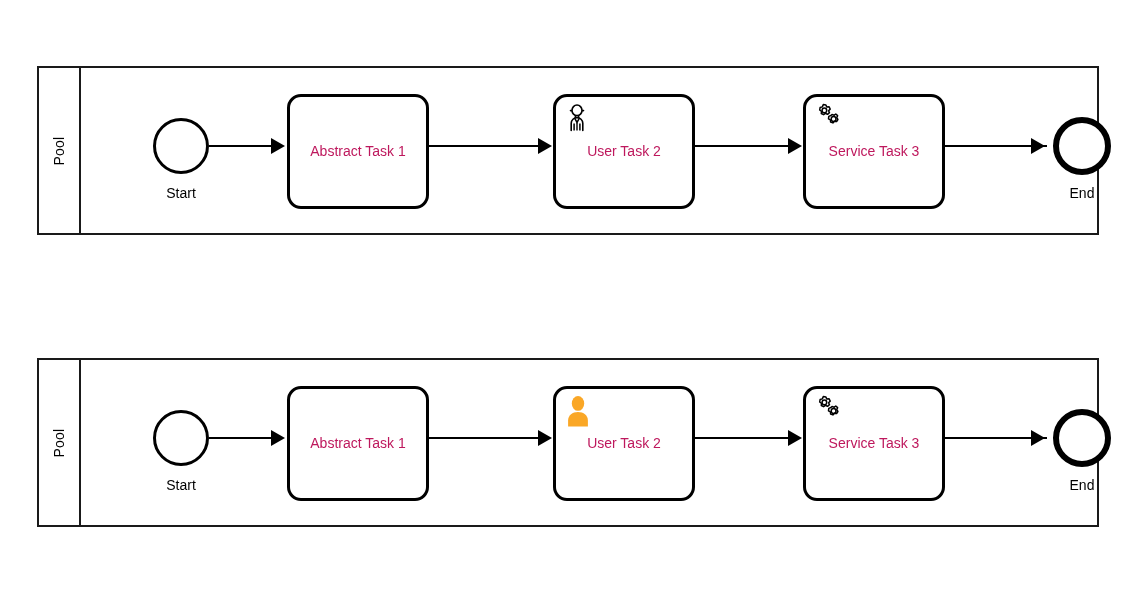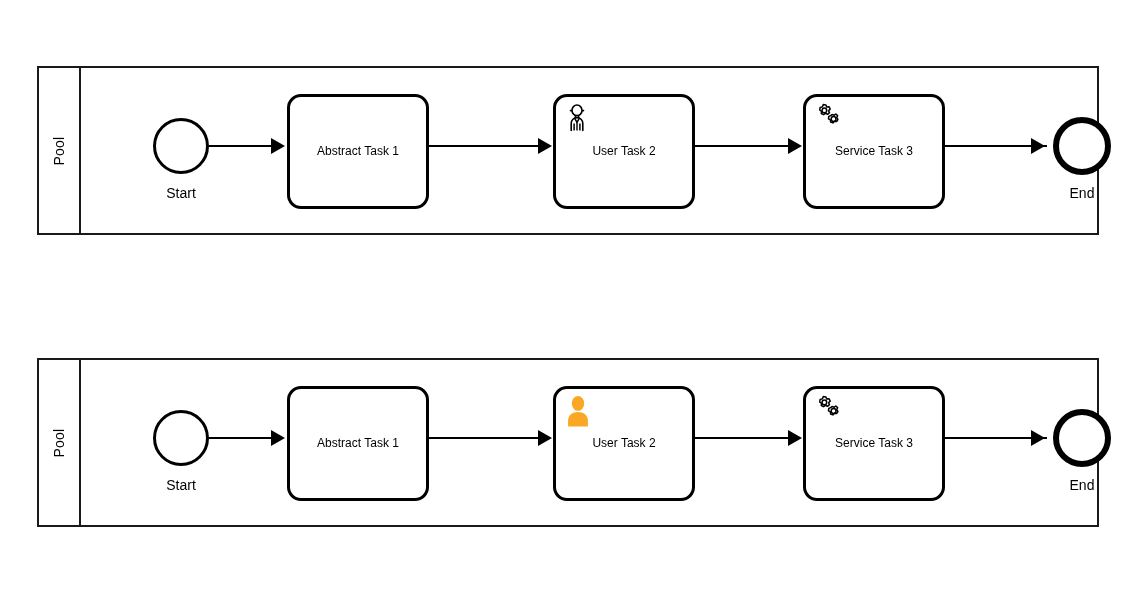--- a/index.html
+++ b/index.html
@@ -86,23 +86,23 @@
     position: absolute;
     border: 3px solid #000000;
     border-radius: 14px;
     background: #ffffff;
     box-sizing: border-box;
     display: flex;
     align-items: center;
     justify-content: center;
   }
   .task-label {
-    font-size: 12px;
+    font-size: 14px;
     line-height: 1.15;
-    color: #000000;
+    color: #be185d;
     text-align: right;
     padding: 0 8px;
   }
   .task-icon {
     position: absolute;
     left: 7px;
     top: 5px;
     width: 28px;
     height: 30px;
     pointer-events: none;

